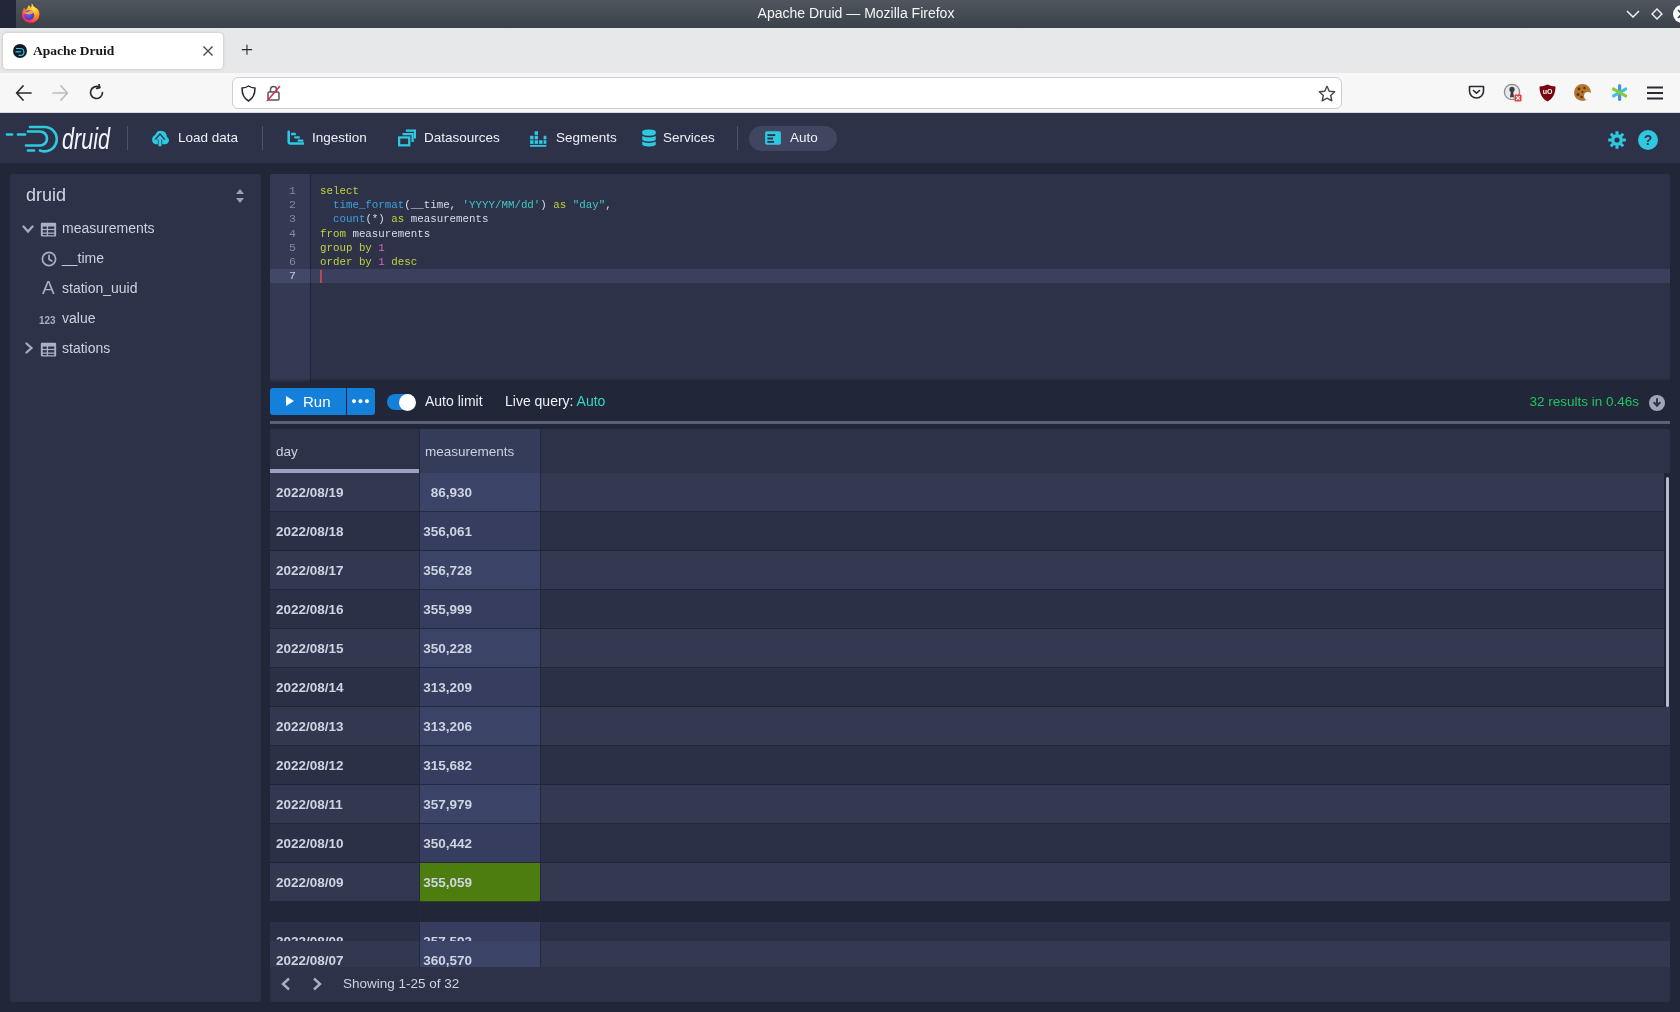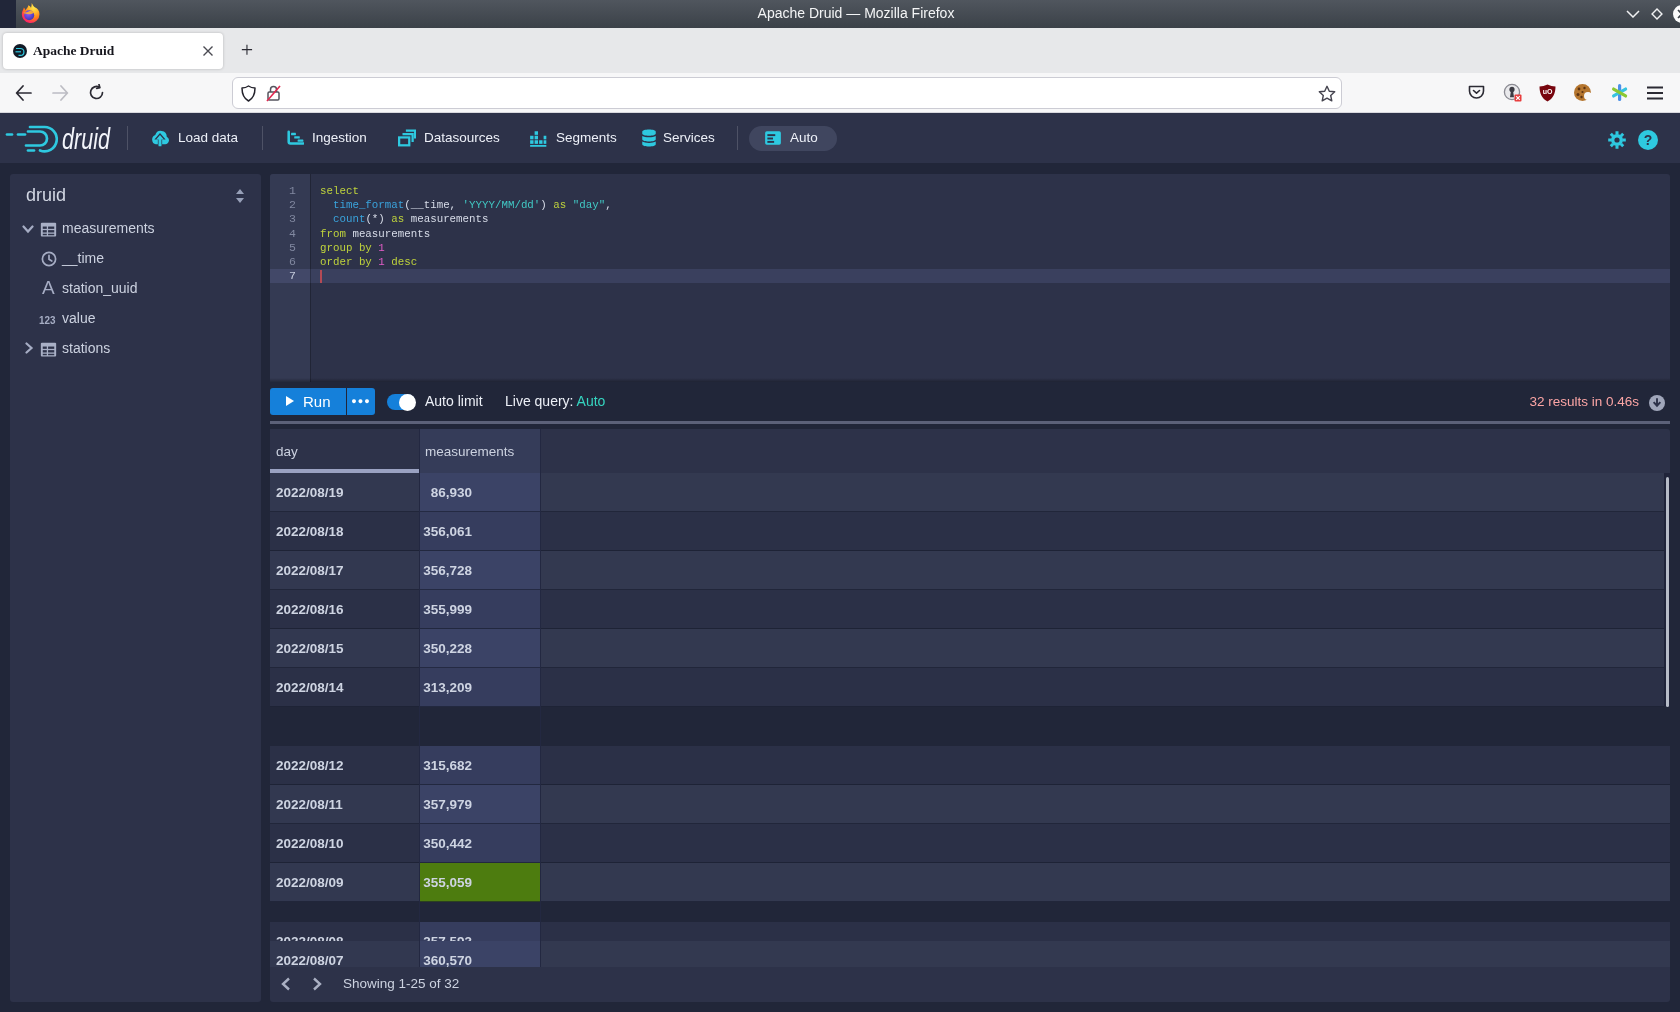--- a/index.html
+++ b/index.html
@@ -376,21 +376,21 @@
   <div id="runbtn">
       <div class="play"></div>
       <div class="rtxt">Run</div>
     </div>
   <div id="dotsbtn">●●●</div>
   <div id="toggle">
       <div class="knob"></div>
     </div>
   <div class="runlabel" style="left:155px">Auto limit</div>
   <div class="runlabel" style="left:235px">Live query: <span class="teal">Auto</span></div>
-  <div class="runlabel" style="right:31px;color:#fca5a5;font-size:13.5px;">32 results in 0.46s</div>
+  <div class="runlabel" style="right:31px;color:#22c55e;font-size:13.5px;">32 results in 0.46s</div>
   <svg id="dlicon" width="16" height="16" viewBox="0 0 20 20">
       <circle cx="10" cy="10" r="10" fill="#a0a6ba"></circle>
       <path d="M10 4 V12.5 M5.8 8.8 L10 13.4 L14.2 8.8" fill="none" stroke="#2d3249" stroke-width="2.4"></path>
     </svg>
 </div>
 
 <div id="splitter"></div>
 
 <div id="tablewrap">
     <div class="hcell" style="left:0;width:149px;padding-left:6px;background:#2d3249;">day</div>
@@ -420,20 +420,25 @@
 <div class="trow" style="top:200.10px;height:38.95px">
       <div class="tcell c1" style="background:#323850">2022/08/15</div>
       <div class="tcell c2" style="background:#3b4366">350,228</div>
       <div class="tcell c3" style="background:#333950"></div>
     </div>
 <div class="trow" style="top:239.05px;height:38.95px">
       <div class="tcell c1" style="background:#2b3047">2022/08/14</div>
       <div class="tcell c2" style="background:#363d5e">313,209</div>
       <div class="tcell c3" style="background:#2b3047"></div>
     </div>
+<div class="trow" style="top:278.00px;height:38.95px">
+      <div class="tcell c1" style="background:#323850">2022/08/13</div>
+      <div class="tcell c2" style="background:#3b4366">313,206</div>
+      <div class="tcell c3" style="background:#333950"></div>
+    </div>
 <div class="trow" style="top:316.95px;height:38.95px">
       <div class="tcell c1" style="background:#2b3047">2022/08/12</div>
       <div class="tcell c2" style="background:#363d5e">315,682</div>
       <div class="tcell c3" style="background:#2b3047"></div>
     </div>
 <div class="trow" style="top:355.90px;height:38.95px">
       <div class="tcell c1" style="background:#323850">2022/08/11</div>
       <div class="tcell c2" style="background:#3b4366">357,979</div>
       <div class="tcell c3" style="background:#333950"></div>
     </div>

